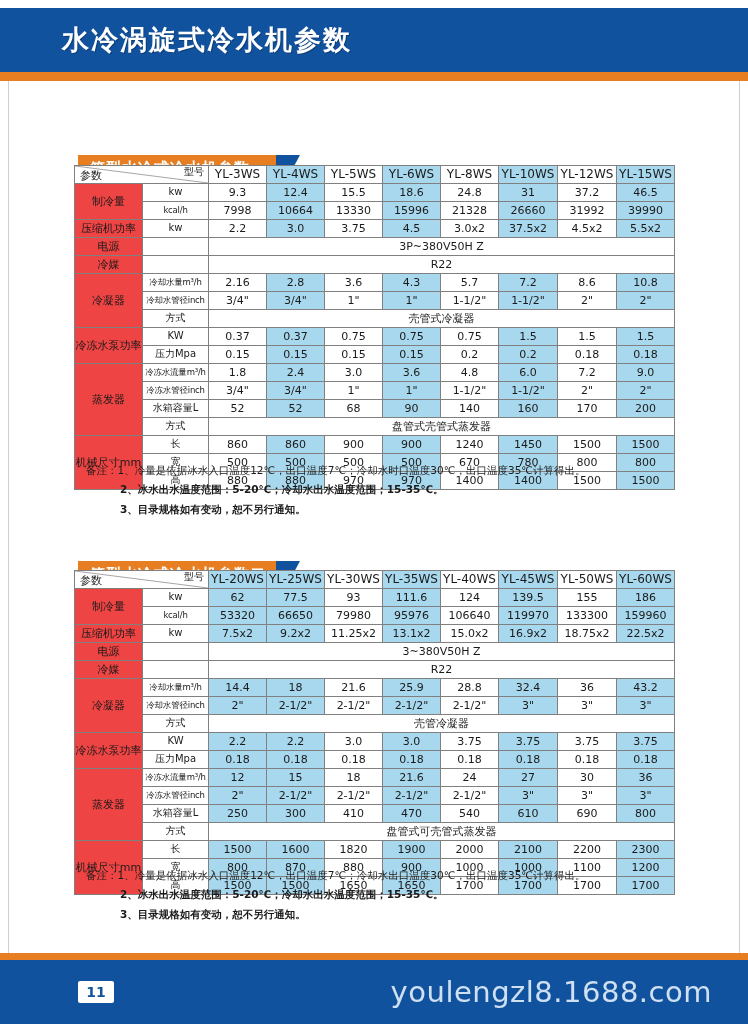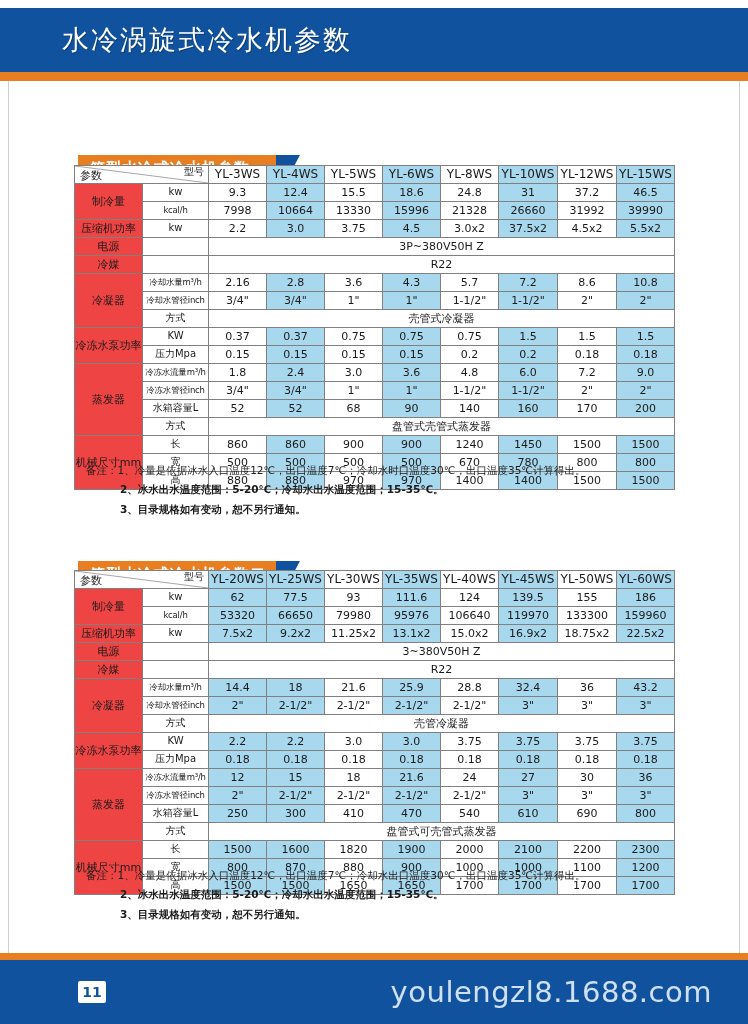--- a/index.html
+++ b/index.html
@@ -38,21 +38,21 @@
     top: 8px;
     width: 748px;
     height: 64px;
     background: #10529e;
     display: flex;
     align-items: center;
   }
   .header-title {
     color: #ffffff;
     font-size: 27px;
-    font-weight: normal;
+    font-weight: bold;
     letter-spacing: 2px;
     margin-left: 62px;
     text-shadow: 1px 1px 0 rgba(0,0,0,0.25);
   }
   .header-rule {
     position: absolute;
     left: 0;
     top: 72px;
     width: 748px;
     height: 9px;
@@ -185,21 +185,21 @@
     left: 0;
     bottom: 0;
     width: 748px;
     height: 64px;
     background: #10529e;
     display: flex;
     align-items: center;
   }
   .page-num {
     margin-left: 78px;
-    width: 28px;
+    width: 36px;
     height: 22px;
     background: #ffffff;
     color: #10529e;
     font-size: 14px;
     font-weight: bold;
     display: flex;
     align-items: center;
     justify-content: center;
     border-radius: 2px;
   }

